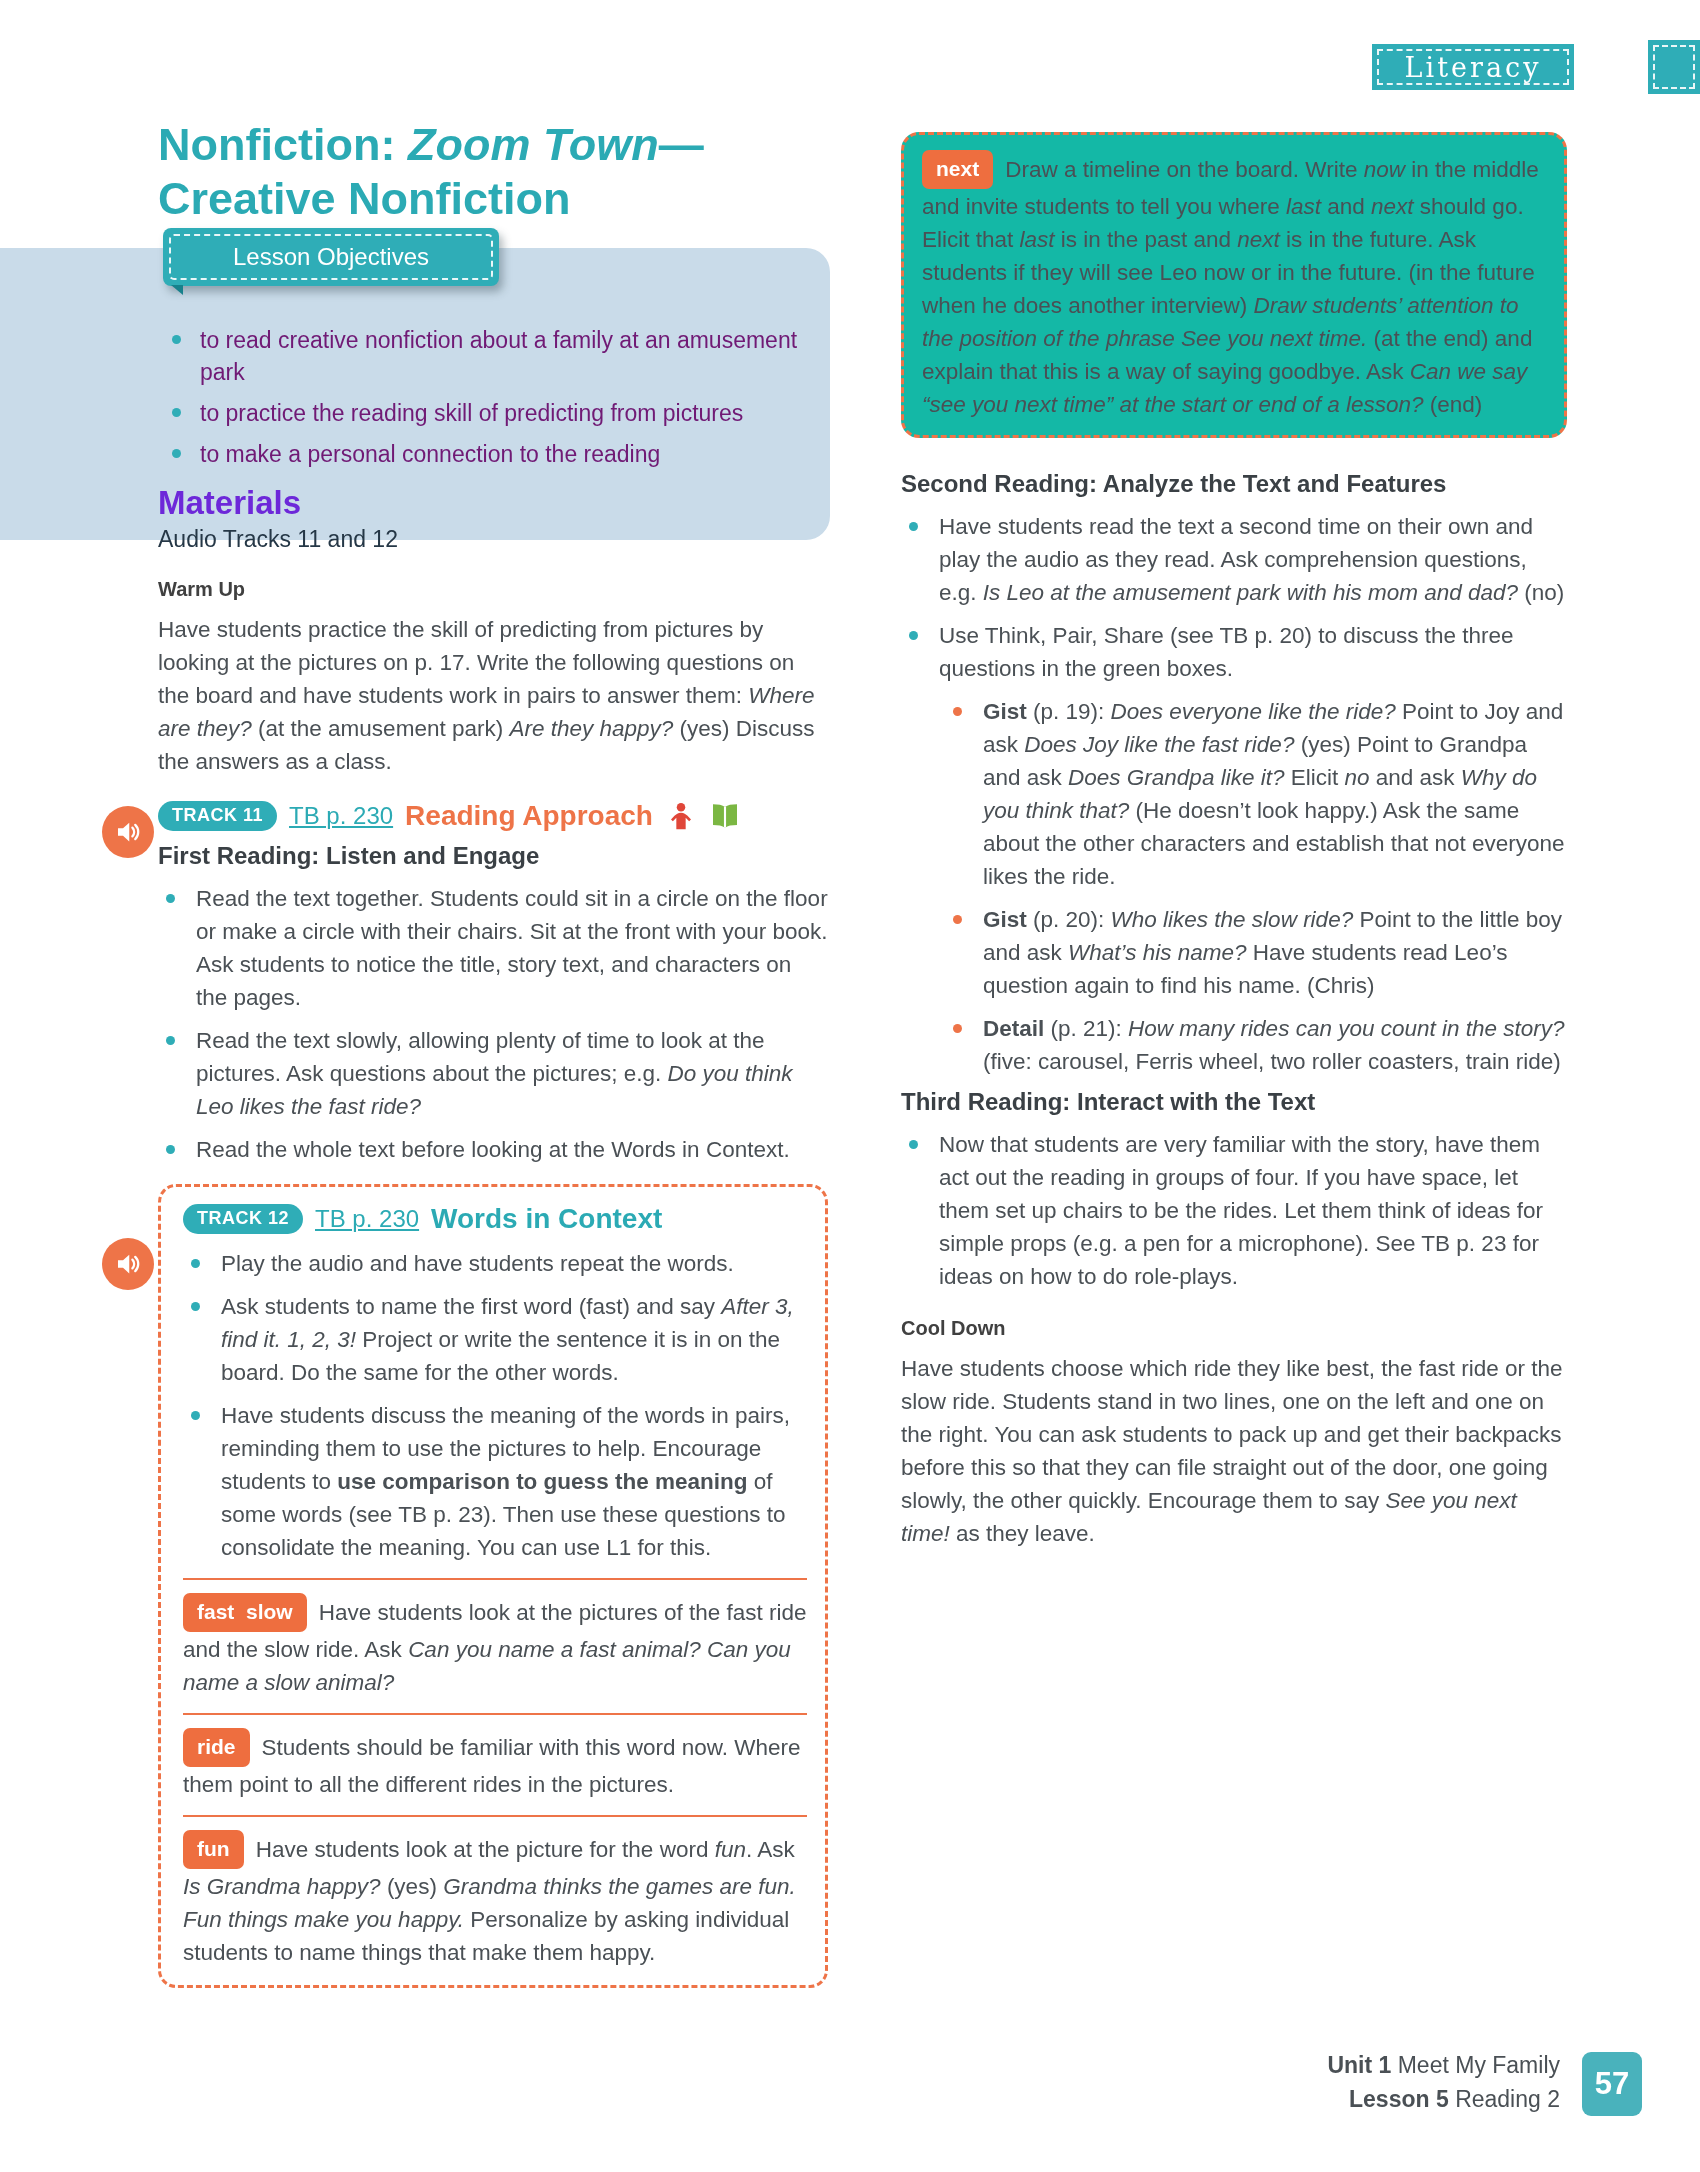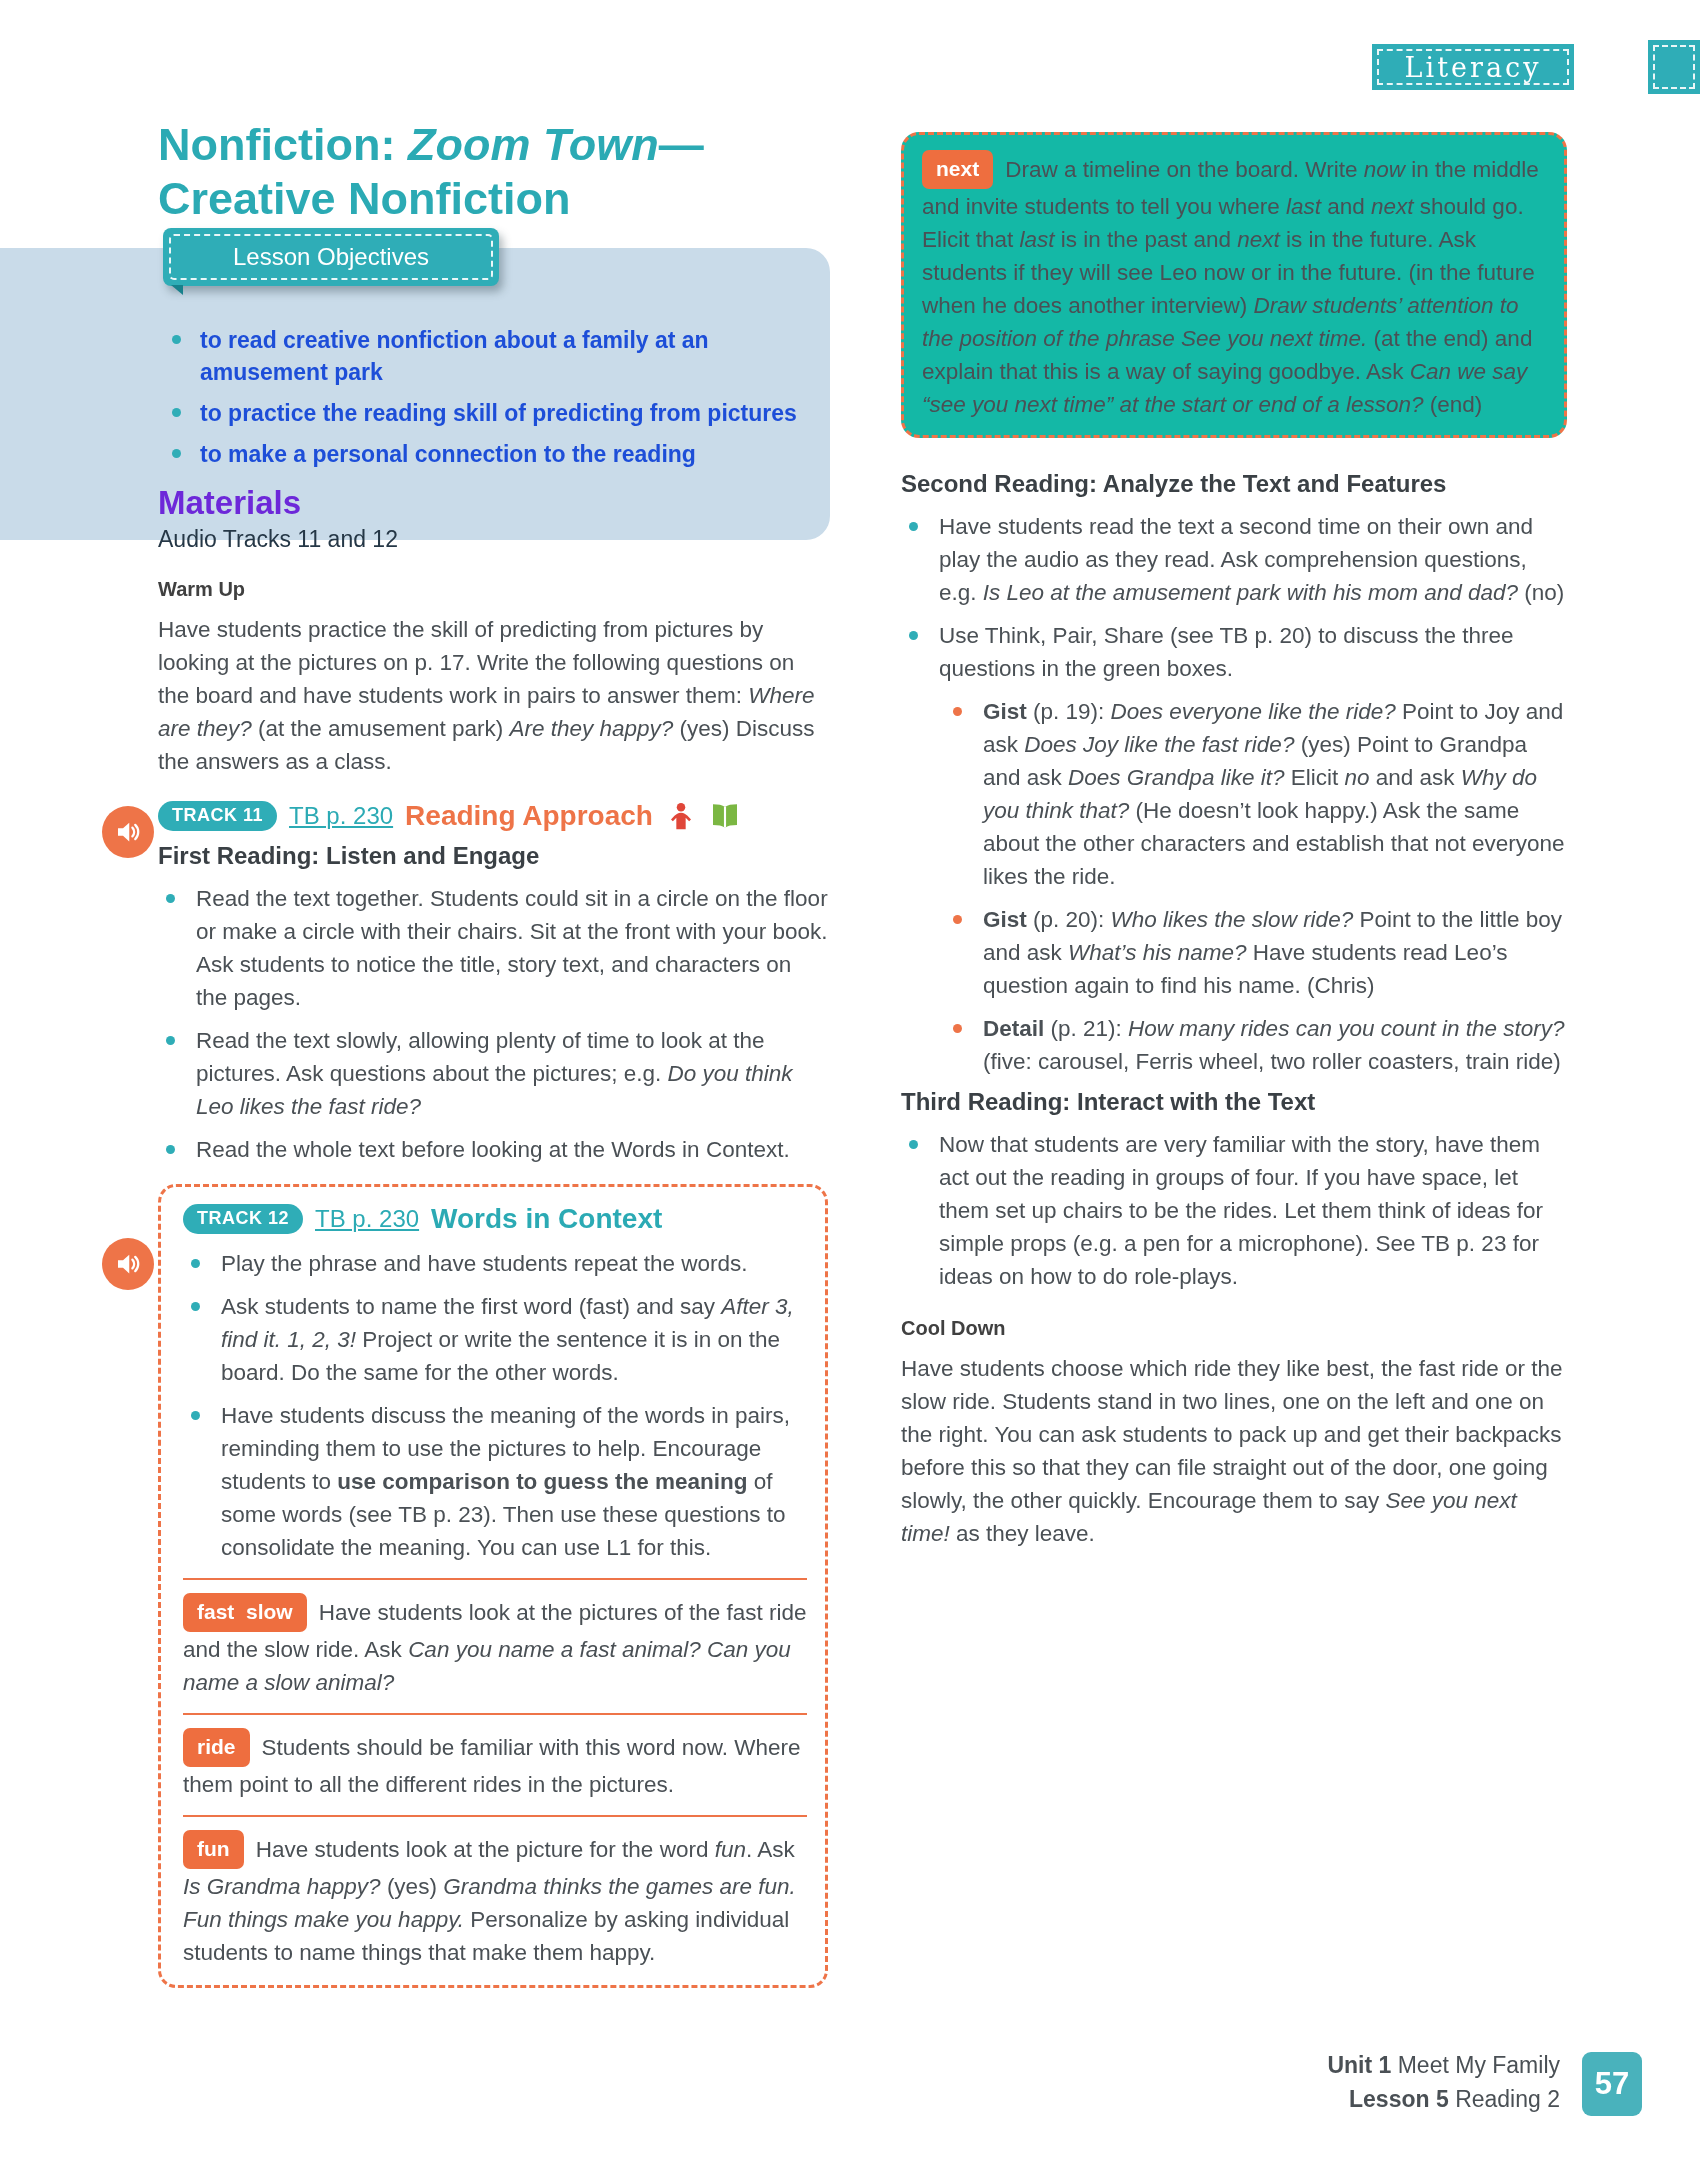--- a/index.html
+++ b/index.html
@@ -23,21 +23,21 @@
         border-radius:0 24px 24px 0;}
   .ribbon{position:absolute;left:163px;top:228px;width:336px;height:58px;background:#2fadb7;
         border-radius:8px;box-shadow:4px 6px 9px rgba(40,60,70,.35);
         display:flex;align-items:center;justify-content:center;z-index:3;}
   .ribbon::after{content:'';position:absolute;inset:6px;border:2px dashed rgba(255,255,255,.9);border-radius:5px;}
   .ribbon::before{content:'';position:absolute;left:8px;bottom:-9px;
         border-style:solid;border-width:10px 0 0 12px;border-color:#17818c transparent transparent transparent;}
   .ribbon span{color:#fff;font-size:24px;}
   .obj-list{list-style:none;margin:0 0 0 158px;padding:76px 20px 0 0;width:640px;}
   .obj-list li{position:relative;padding-left:42px;margin-bottom:9px;
-        color:#1d4ed8;font-size:23px;line-height:32px;font-weight:bold;}
+        color:#701a75;font-size:23px;line-height:32px;}
   .obj-list li::before{content:'';position:absolute;left:14px;top:11px;width:9px;height:9px;border-radius:50%;background:#2fadb7;}
   .materials-heading{margin:14px 0 2px 158px;color:#6d28d9;font-weight:bold;font-size:33px;}
   .materials-text{margin:4px 0 0 158px;color:#253746;font-size:23px;}
 
   
   .left-col{position:absolute;left:158px;top:578px;width:670px;}
   .right-col{position:absolute;left:901px;top:132px;width:666px;}
 
   .teal-head{margin:0 0 12px 0;color:#404040;font-size:20px;font-weight:bold;}
   .sub-head{margin:8px 0 12px 0;color:#3a4045;font-size:24px;font-weight:bold;}
@@ -148,21 +148,21 @@
       <li><span>Read the whole text before looking at the Words in Context.</span></li>
     </ul>
 
     <div class="wic-box">
       <div class="track-row">
         <span class="track-pill">TRACK 12</span>
         <span class="tb-ref">TB p. 230</span>
         <span class="wic-head">Words in Context</span>
       </div>
       <ul class="bullets">
-        <li><span>Play the phrase and have students repeat the words.</span></li>
+        <li><span>Play the audio and have students repeat the words.</span></li>
         <li><span>Ask students to name the first word (fast) and say </span><span class="seg-i">After 3, find it. 1, 2, 3!</span><span> Project or write the sentence it is in on the board. Do the same for the other words.</span></li>
         <li><span>Have students discuss the meaning of the words in pairs, reminding them to use the pictures to help. Encourage students to </span><span class="seg-b">use comparison to guess the meaning</span><span> of some words (see TB p. 23). Then use these questions to consolidate the meaning. You can use L1 for this.</span></li>
       </ul>
 
       <div class="divider"></div>
       <p class="entry">
         <span class="vocab-badge">fast  slow</span><span><span>Have students look at the pictures of the fast ride and the slow ride. Ask </span><span class="seg-i">Can you name a fast animal? Can you name a slow animal?</span></span>
       </p>
 
       <div class="divider"></div>

